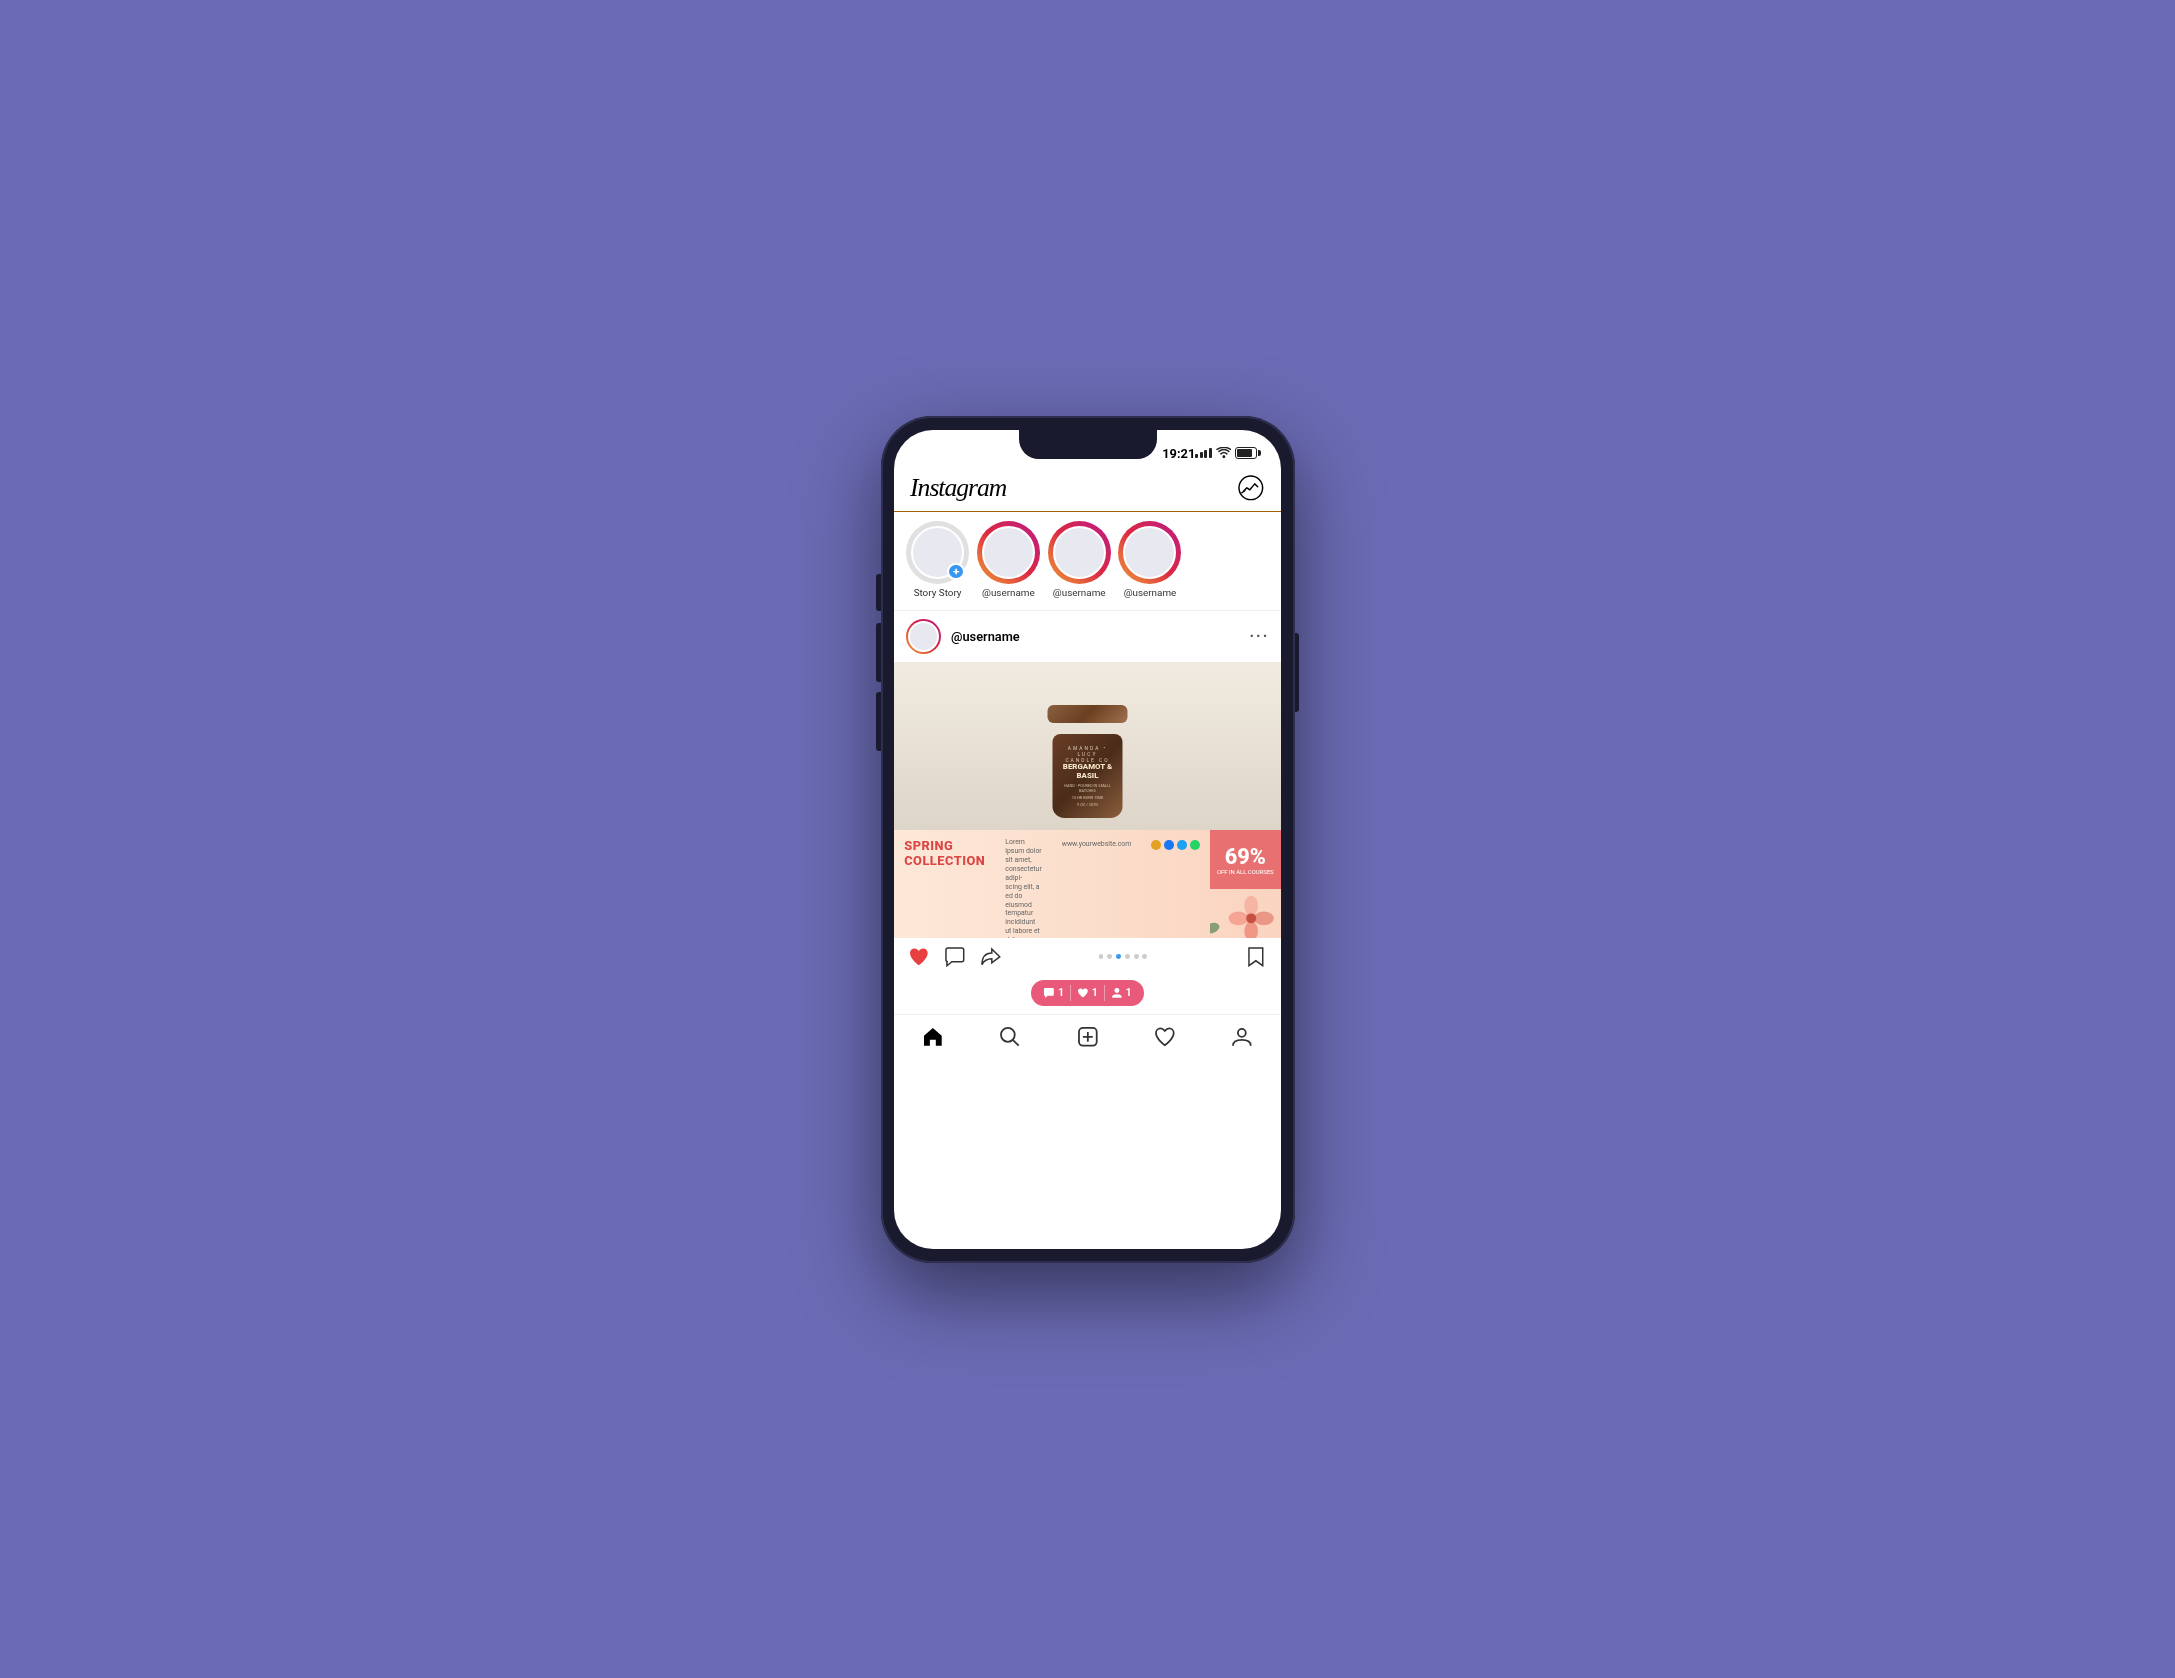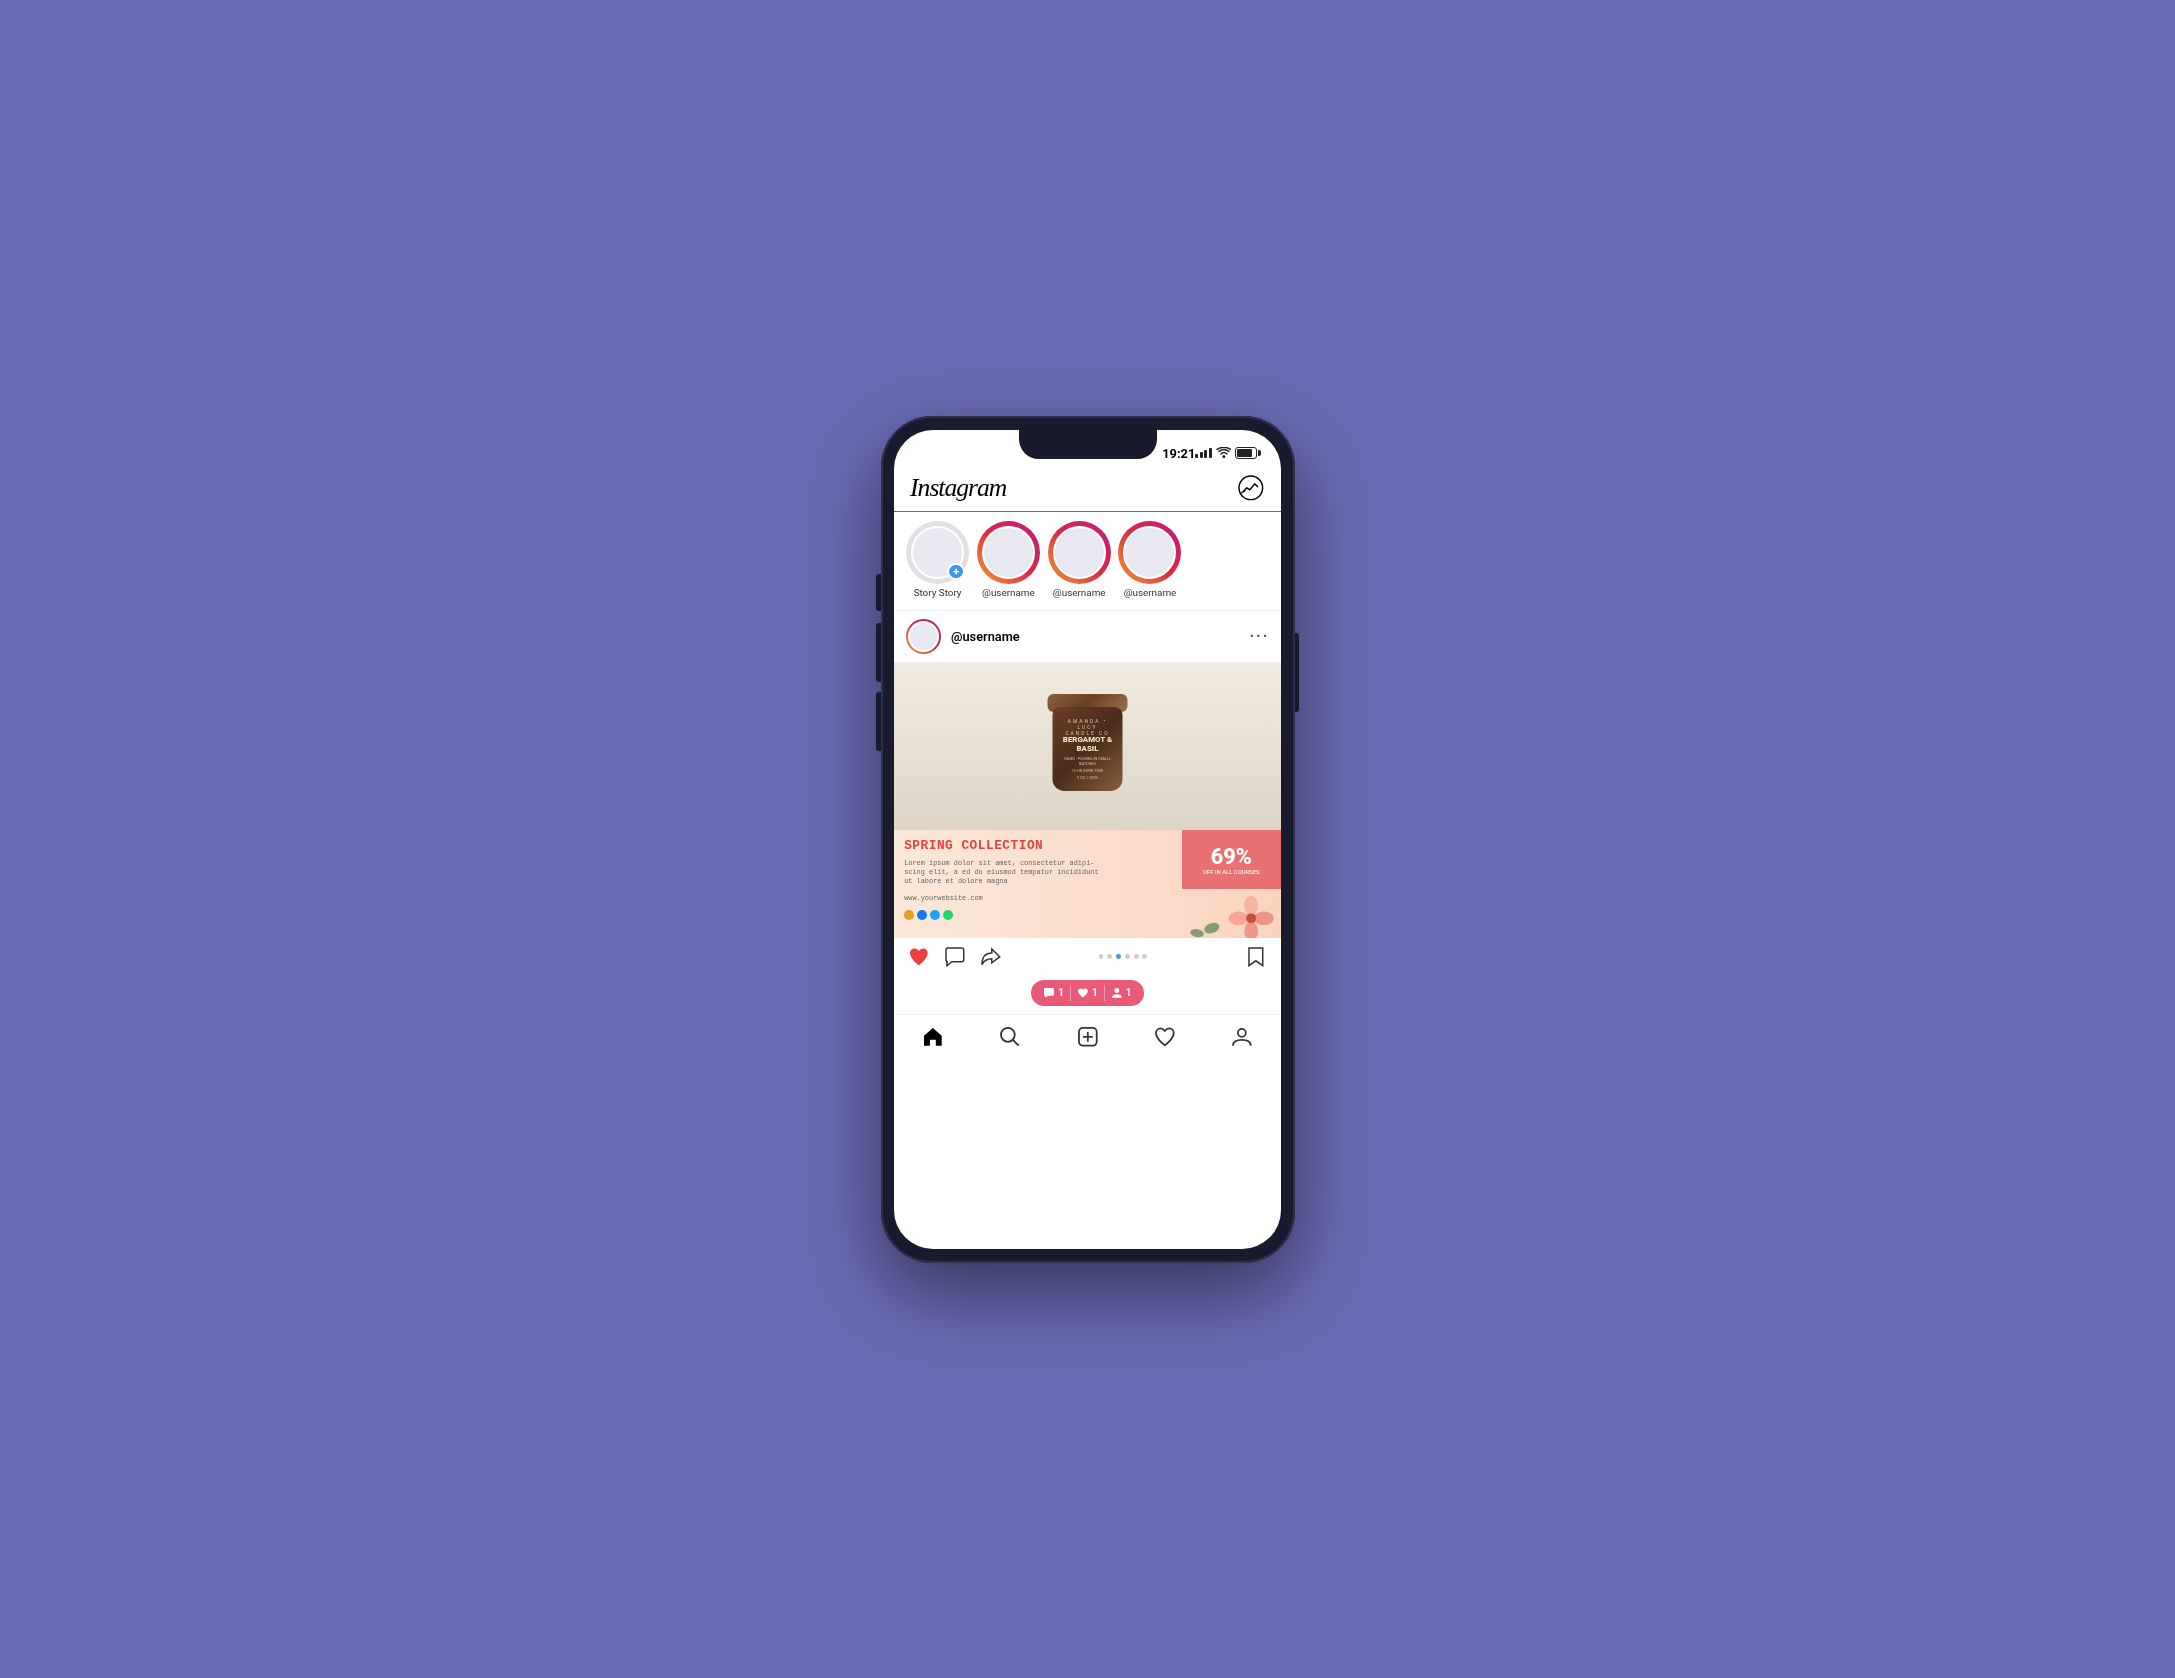--- a/index.html
+++ b/index.html
@@ -304,23 +304,22 @@
       height: 108px;
       background: linear-gradient(to right, #fde8d8, #fad4c0);
       display: flex;
       align-items: stretch;
     }
 
     .spring-left {
       flex: 1;
       padding: 7.9px 9.9px;
       display: flex;
-      flex-direction: column;
-      gap: 6px;
-      font-family: Liberation Mono, monospace;
+      flex-direction: row;
+      gap: 20px;
     }
 
     .spring-title {
       font-size: 12.8px;
       font-weight: 800;
       color: #d44;
       text-transform: uppercase;
       letter-spacing: 0.5px;
     }
 
@@ -465,25 +464,25 @@
       width: 23.6px;
       height: 23.6px;
       display: flex;
       align-items: center;
       justify-content: center;
     }
 
     
     .candle-jar {
       position: absolute;
-      top: 32px;
+      top: 43px;
       left: 50%;
       transform: translateX(-50%);
       width: 89px;
-      height: 97px;
+      height: 113px;
       z-index: 5;
     }
 
     .jar-body {
       position: absolute;
       bottom: 0;
       left: 9.9px;
       right: 9.9px;
       height: 84px;
       background: linear-gradient(135deg, #6b3e26, #4a2c1a, #8b5e3c);

